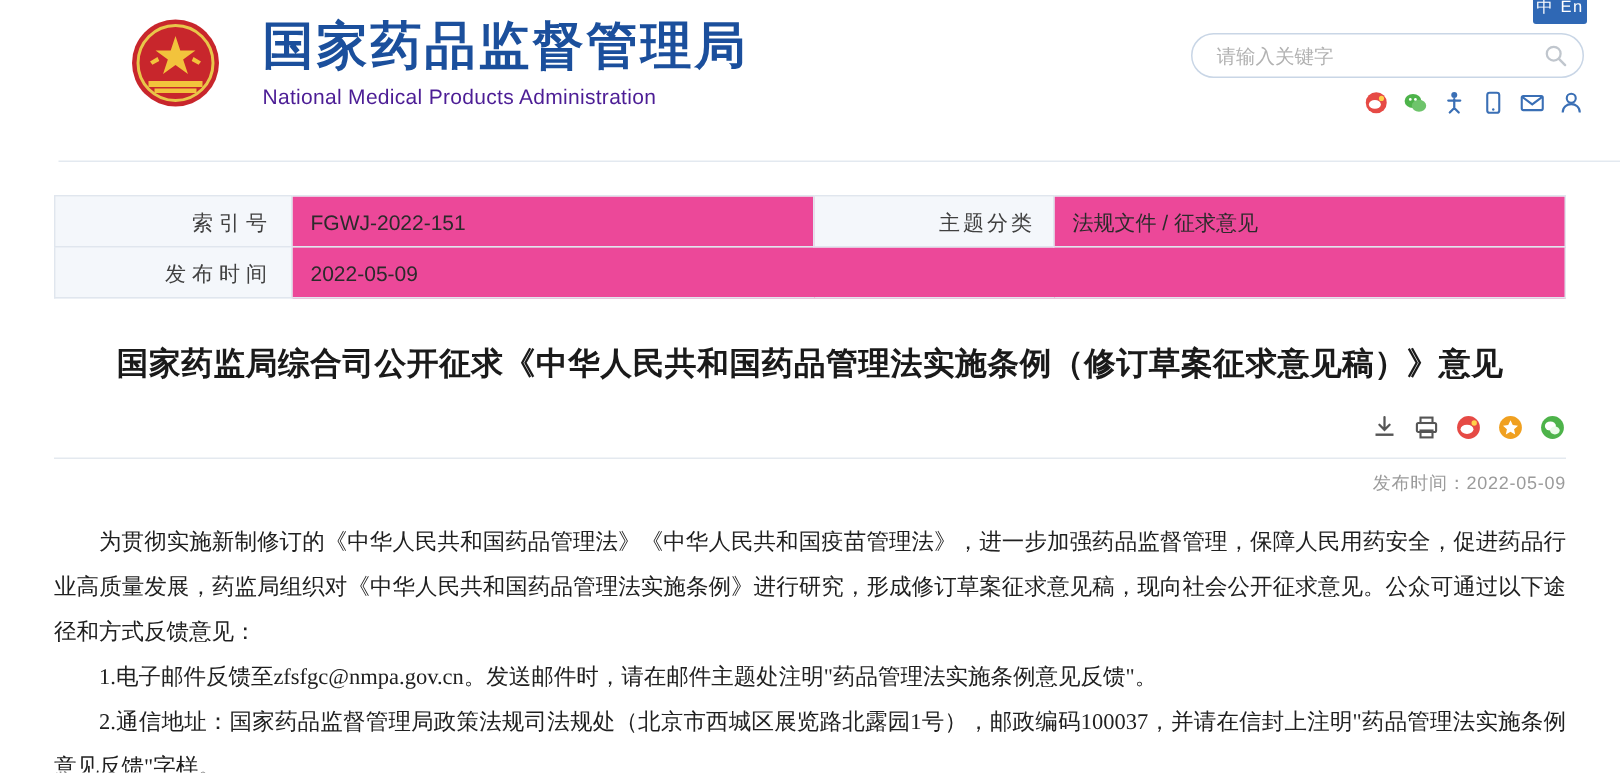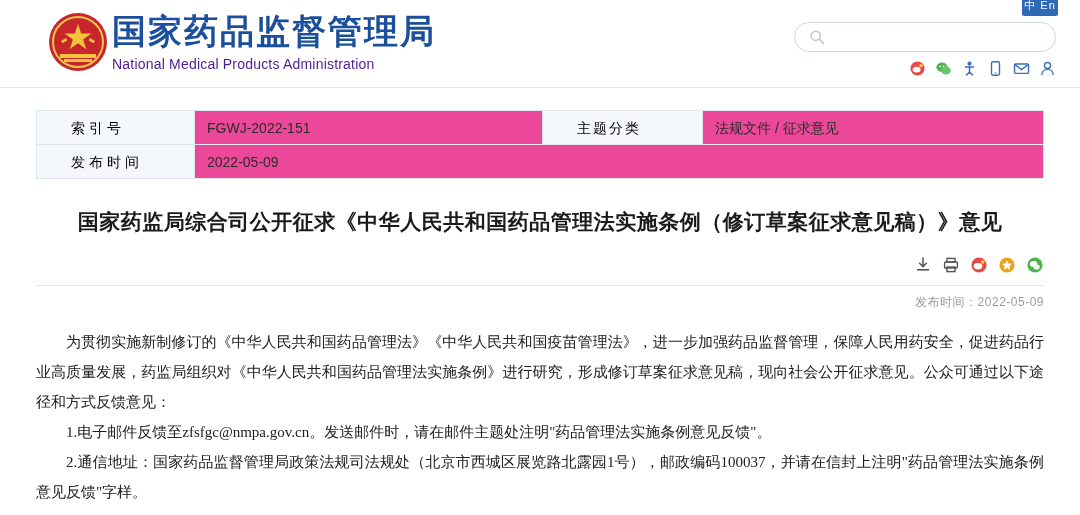--- a/index.html
+++ b/index.html
@@ -8,34 +8,35 @@
     width: 1080px; height: 515px;
     background: #ffffff;
     font-family: "Liberation Sans", sans-serif;
     overflow: hidden;
   }
   .page { position: relative; width: 1080px; height: 515px; background: #fff; }
 
   
   .header {
     position: relative;
-    height: 88px;
+    height: 108px;
     background: #ffffff;
     border-bottom: 1px solid #e3e9f0;
     display: flex;
     align-items: center;
+    margin-left: 39px;
   }
   .emblem {
     position: absolute;
     left: 42px; top: 8px;
     width: 72px; height: 72px;
   }
   .title-block {
     position: absolute;
-    left: 112px; top: 10px;
+    left: 136px; top: 10px;
   }
   .title-cn {
     font-family: "Liberation Serif", serif;
     font-size: 34px;
     font-weight: bold;
     color: #1b4f9c;
     letter-spacing: 2px;
     line-height: 44px;
     white-space: nowrap;
   }
@@ -104,22 +105,22 @@
     color: #2b2b2b;
   }
   .info-table td {
     border: 1px solid #e0e6ee;
     height: 34px;
     padding: 5px 12px;
     line-height: 22px;
   }
   .info-table td.label {
     background: #f4f7fb;
-    text-align: left;
-    color: #000000;
+    text-align: right;
+    color: #404040;
     letter-spacing: 4px;
     width: 158px;
     padding-left: 34px;
   }
   .info-table td.value { background: #ec4899; }
   .info-table td.value.v2 { width: 348px; }
   .info-table td.label.l2 { width: 160px; letter-spacing: 2px; }
 
   
   .doc-title {
@@ -192,20 +193,21 @@
         <path d="M24 30 l-5 3 1.6 2.2 4.6-2.6z M48 30 l5 3 -1.6 2.2 -4.6-2.6z" fill="#f2c33c"></path>
       </svg>
     </div>
 
     <div class="title-block">
       <div class="title-cn">国家药品监督管理局</div>
       <div class="title-en">National Medical Products Administration</div>
     </div>
 
     <div class="search-wrap">
+      <input type="text" placeholder="请输入关键字" style="">
       <span class="search-icon">
         <svg viewBox="0 0 16 16" width="16" height="16">
           <circle cx="6.8" cy="6.8" r="4.6" fill="none" stroke="#8d98a6" stroke-width="1.5"></circle>
           <line x1="10.3" y1="10.3" x2="14.4" y2="14.4" stroke="#8d98a6" stroke-width="1.6" stroke-linecap="round"></line>
         </svg>
       </span>
     </div>
 
     <div class="icon-row">
       <span class="mini-icon">

